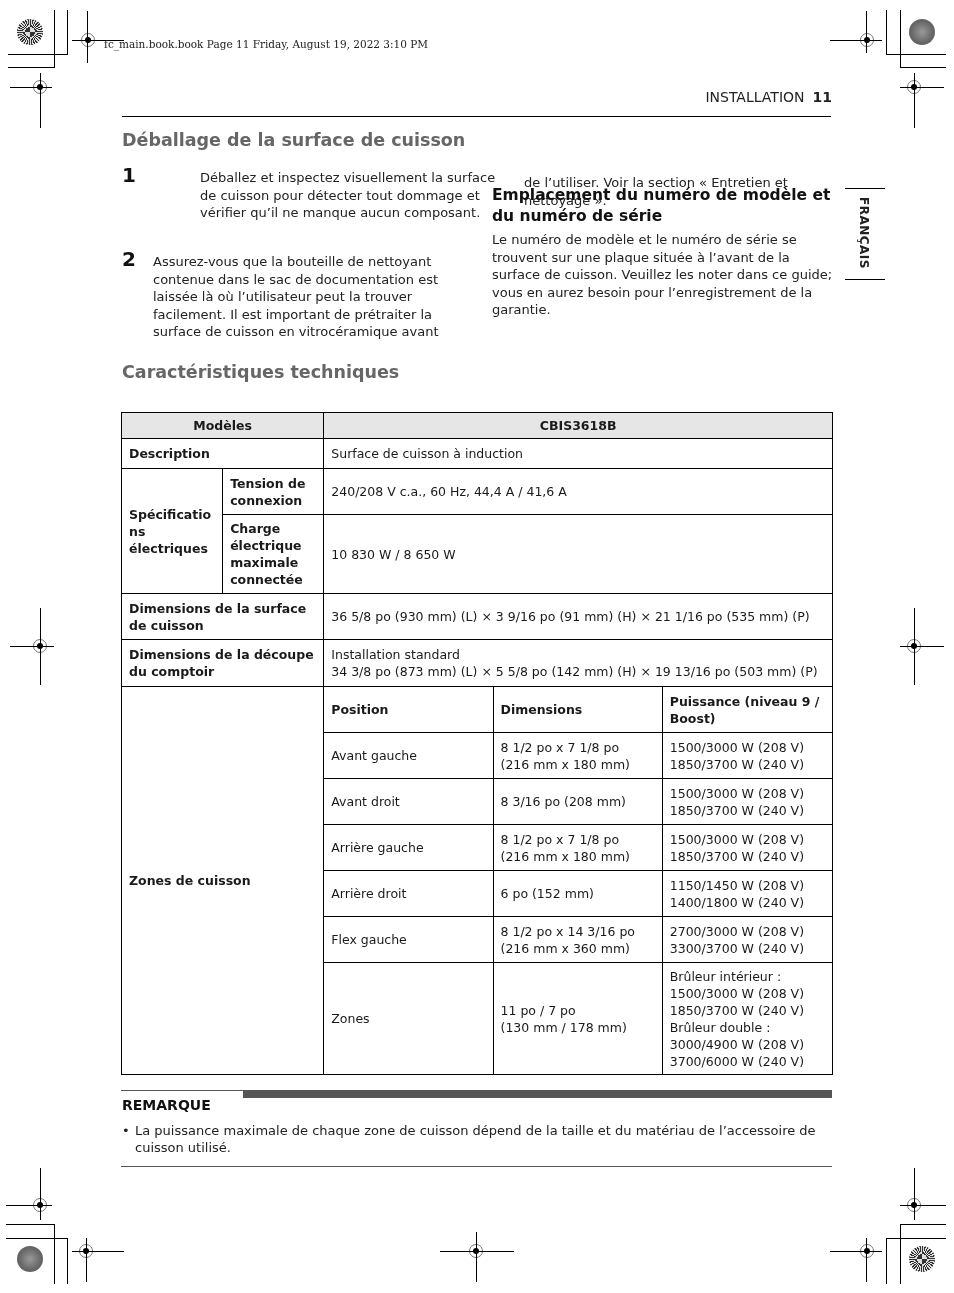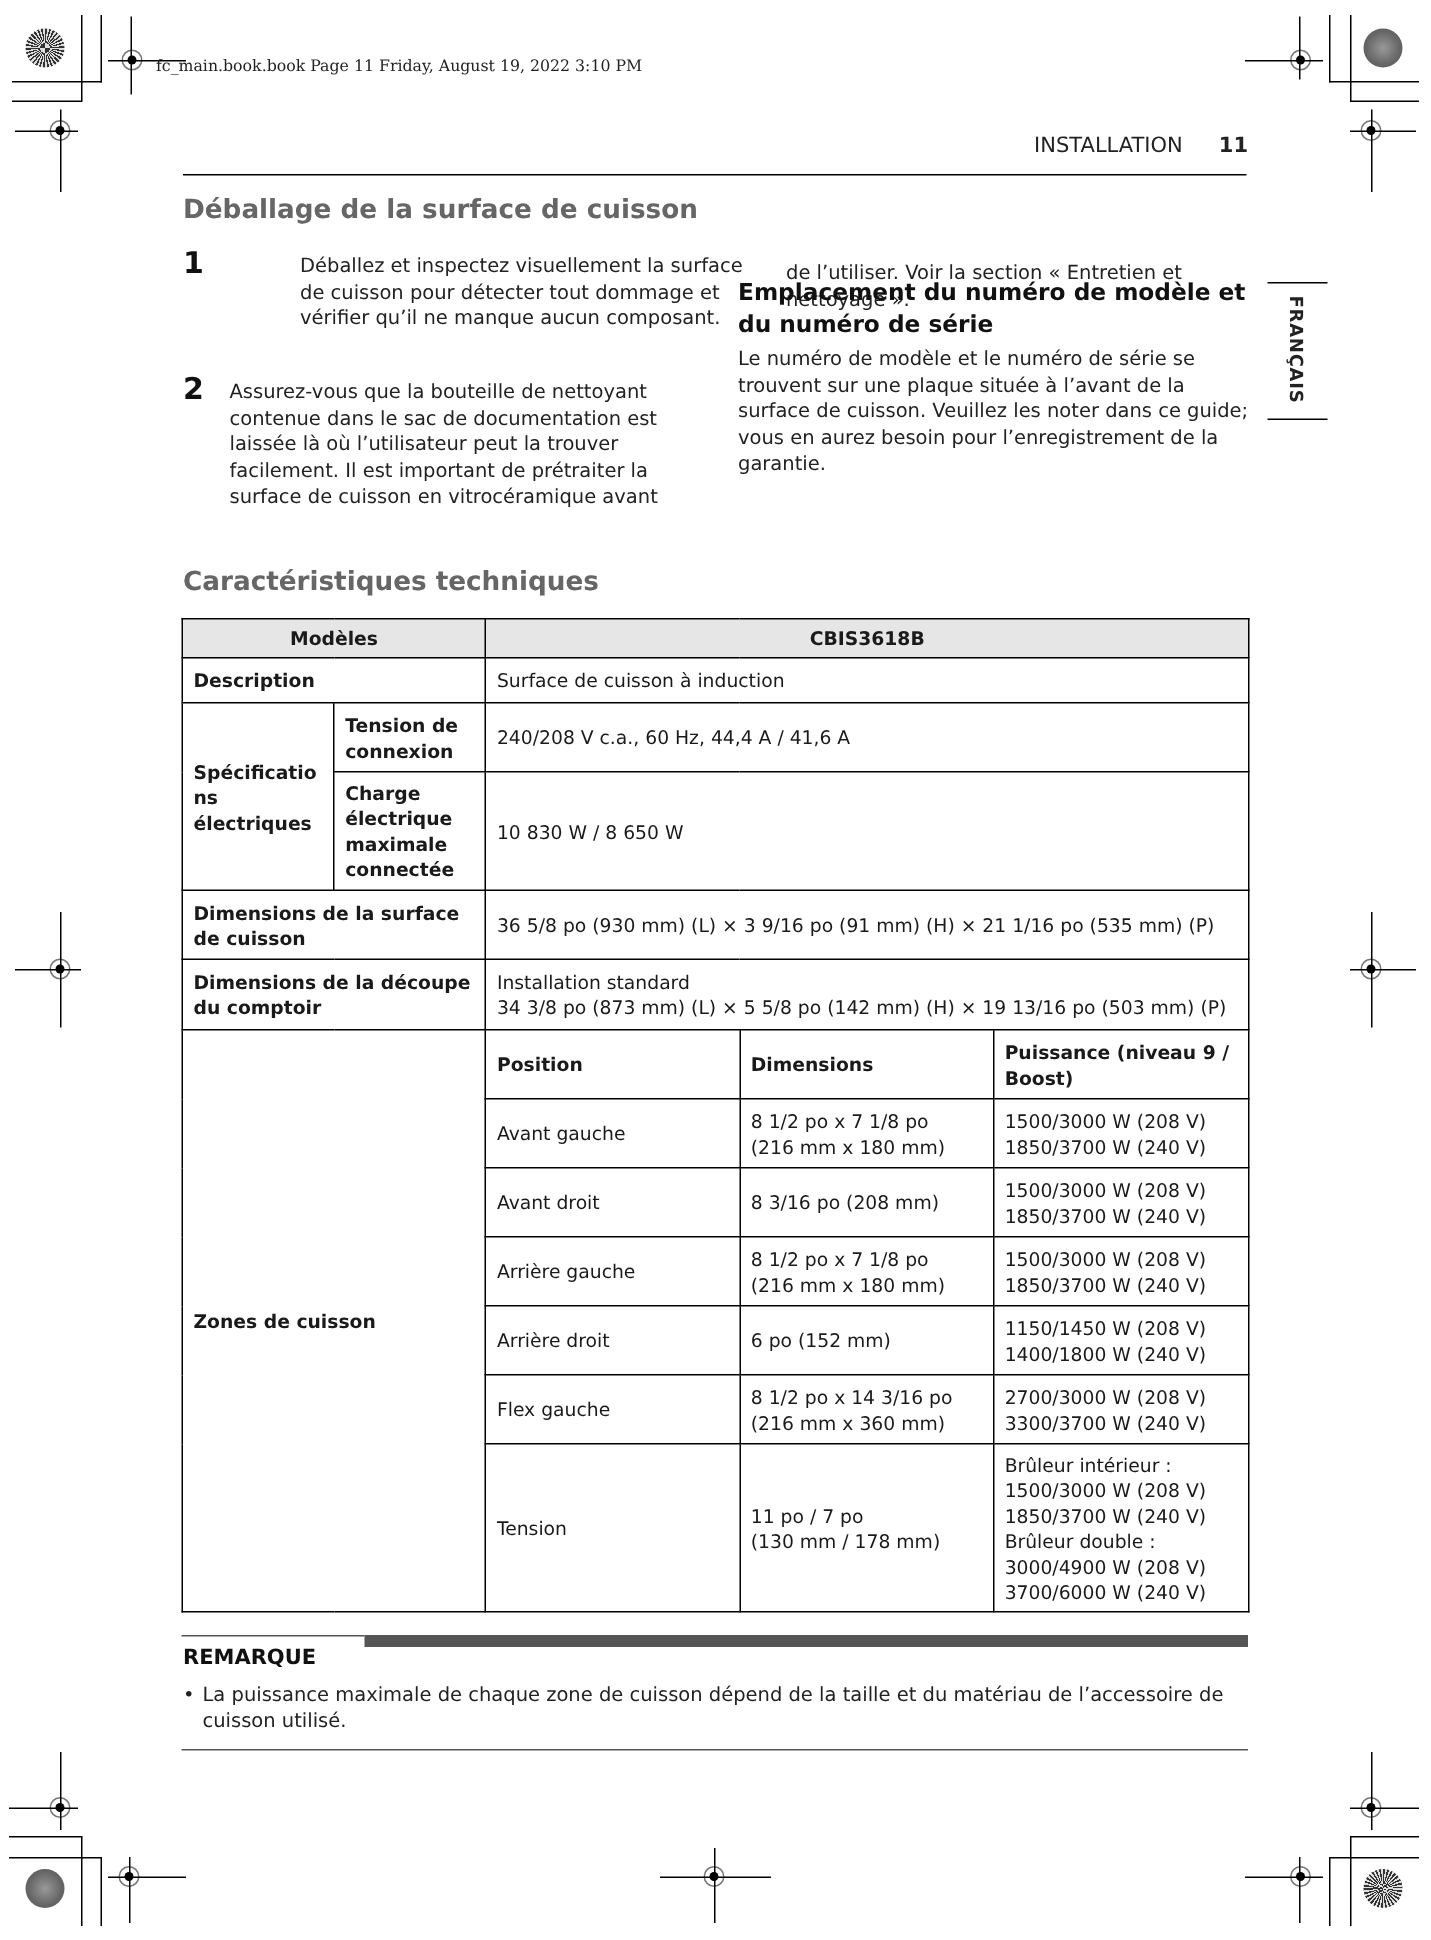--- a/index.html
+++ b/index.html
@@ -15,21 +15,21 @@
   .reg::before { content: ""; position: absolute; left: 3px; top: 3px; width: 6px; height: 6px;
          border-radius: 50%; background: #000; }
   .disc { position: absolute; width: 26px; height: 26px; border-radius: 50%; }
   .disc.gray { background: radial-gradient(circle, #999 0%, #666 60%, #555 100%); }
   .disc.star { background: repeating-conic-gradient(#333 0deg 6deg, #ddd 6deg 12deg); }
 
   .slug { position: absolute; left: 104px; top: 38px; font-family: "DejaVu Serif", serif;
           font-size: 10.5px; color: #222; }
 
   .running-head { position: absolute; right: 122px; top: 89px; font-size: 14px; color: #222; }
-  .running-head .num { font-weight: bold; margin-left: 24px; }
+  .running-head .num { font-weight: bold; margin-left: 8px; }
   .head-rule { position: absolute; left: 122px; top: 116px; width: 709px; height: 1px; background: #000; }
 
   h2.sec { position: absolute; margin: 0; font-size: 17.5px; font-weight: bold; color: #666; }
   .step-num { position: absolute; font-size: 20px; font-weight: bold; color: #111; }
   .para { position: absolute; margin: 0; font-size: 13px; line-height: 17.6px; color: #222; }
   h3.sub { position: absolute; margin: 0; font-size: 15.5px; font-weight: bold; color: #111; line-height: 21px; }
 
   .lang-tab { position: absolute; left: 845px; top: 188px; width: 40px; height: 90px;
               border-top: 1px solid #000; border-bottom: 1px solid #000; }
   .lang-tab span { position: absolute; left: 12px; top: 8px; writing-mode: vertical-rl;
@@ -132,21 +132,21 @@
 <div class="step-num" style="left:122px;top:163px;">1</div>
 <p class="para" style="left:153px;top:169px;width:305px;margin-left:47px;">Déballez et inspectez visuellement la surface de cuisson pour détecter tout dommage et vérifier qu’il ne manque aucun composant.</p>
 
 <div class="step-num" style="left:122px;top:247px;">2</div>
 <p class="para" style="left:153px;top:253px;width:305px;">Assurez-vous que la bouteille de nettoyant contenue dans le sac de documentation est laissée là où l’utilisateur peut la trouver facilement. Il est important de prétraiter la surface de cuisson en vitrocéramique avant</p>
 <p class="para" style="left:524px;top:131px;width:290px;margin-top:43px;">de l’utiliser. Voir la section « Entretien et nettoyage ».</p>
 
 <h3 class="sub" style="left:492px;top:185px;width:345px;">Emplacement du numéro de modèle et du numéro de série</h3>
 <p class="para" style="left:492px;top:231px;width:345px;">Le numéro de modèle et le numéro de série se trouvent sur une plaque située à l’avant de la surface de cuisson. Veuillez les noter dans ce guide; vous en aurez besoin pour l’enregistrement de la garantie.</p>
 
-<h2 class="sec" style="left:122px;top:378px;">Caractéristiques techniques</h2>
+<h2 class="sec" style="left:122px;top:362px;">Caractéristiques techniques</h2>
 
 <table class="spec">
   <colgroup>
     <col style="width:101px">
       <col style="width:101px">
       <col style="width:169px">
       <col style="width:169px">
       <col style="width:170px">
   </colgroup>
   <tbody>
@@ -215,21 +215,21 @@
 1400/1800 W (240 V)</td>
   </tr>
   <tr style="height:46px;">
     <td>Flex gauche</td>
     <td class="ml">8 1/2 po x 14 3/16 po
 (216 mm x 360 mm)</td>
     <td class="ml">2700/3000 W (208 V)
 3300/3700 W (240 V)</td>
   </tr>
   <tr style="height:112px;">
-    <td>Tension</td>
+    <td>Zones</td>
     <td class="ml">11 po / 7 po
 (130 mm / 178 mm)</td>
     <td class="ml">Brûleur intérieur :
 1500/3000 W (208 V)
 1850/3700 W (240 V)
 Brûleur double :
 3000/4900 W (208 V)
 3700/6000 W (240 V)</td>
   </tr>
 </tbody>

